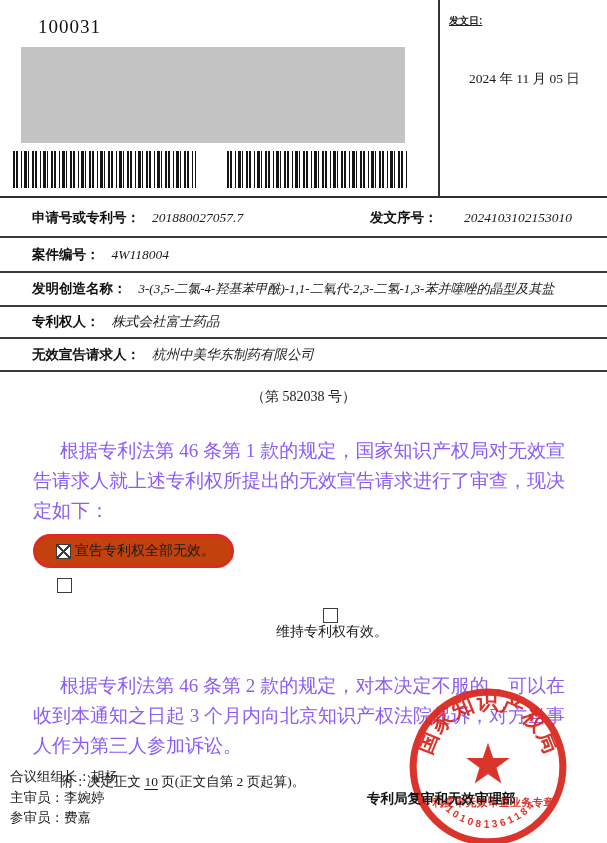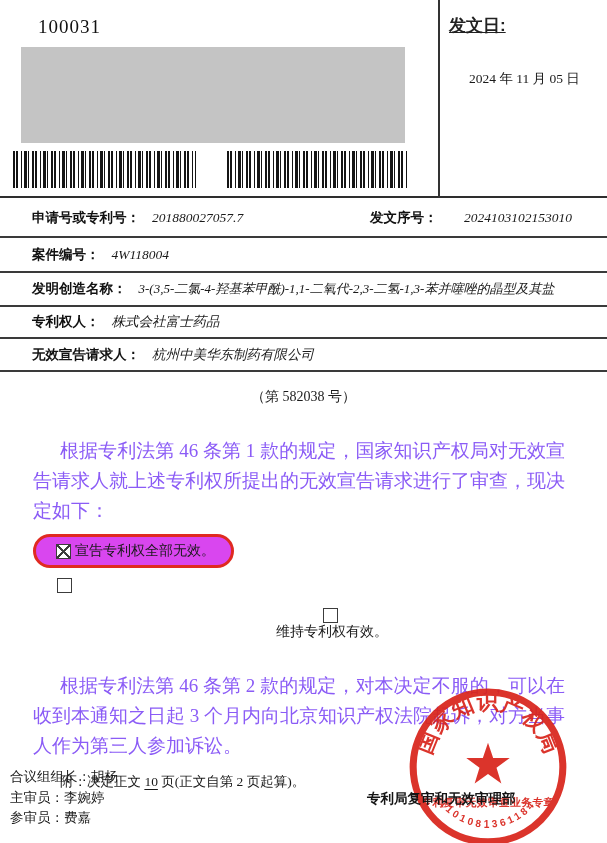--- a/index.html
+++ b/index.html
@@ -14,21 +14,21 @@
   .header { position:absolute; left:0; top:0; width:607px; height:198px; border-bottom:2px solid #2e2e2e; }
   .postal { position:absolute; left:38px; top:16px; font-size:19px; letter-spacing:1px; color:#111; }
   .redacted { position:absolute; left:21px; top:47px; width:384px; height:96px; background:#c4c4c4; }
   .barcode {
     position:absolute; top:151px; height:37px;
     background-image:repeating-linear-gradient(90deg,#141414 0 2px,#fff 2px 3px,#141414 3px 5px,#fff 5px 8px,#141414 8px 9px,#fff 9px 11px,#141414 11px 14px,#fff 14px 15px,#141414 15px 16px,#fff 16px 19px);
   }
   .barcode.b1 { left:13px; width:183px; }
   .barcode.b2 { left:227px; width:181px; }
   .vline { position:absolute; left:438px; top:0; height:198px; width:0; border-left:2px solid #333; }
-  .issue-label { position:absolute; left:449px; top:14px; font-size:17px; font-family:"Liberation Sans",sans-serif; font-weight:bold; color:#222;text-decoration:underline; }
+  .issue-label { position:absolute; left:449px; top:14px; font-size:10px; font-family:"Liberation Sans",sans-serif; font-weight:bold; color:#222;text-decoration:underline; }
   .issue-date  { position:absolute; left:469px; top:70px; font-size:13.5px; color:#1a1a1a; }
   
   .rows { position:absolute; left:0; top:200px; width:607px; font-size:13.5px; }
   .row { position:relative; display:flex; align-items:center; padding-left:32px; border-bottom:2px solid #3a3a3a; }
   .row.r1{height:38px;} .row.r2{height:35px;} .row.r3{height:34px;} .row.r4{height:32px;} .row.r5{height:33px;}
   .flabel { font-family:"Liberation Sans",sans-serif; font-weight:bold; color:#111; white-space:nowrap; }
   .fvalue { margin-left:12px; color:#1a1a1a; white-space:nowrap;font-style:italic; }
   .pair2 { position:absolute; left:370px; top:0; height:100%; display:flex; align-items:center; }
   .pair2 .fvalue { position:absolute; left:86px; margin-left:8px; }
   .row.r3 .fvalue { font-size:13px; letter-spacing:0; }
@@ -43,21 +43,21 @@
     flex:0 0 auto; width:15px; height:15px; margin-right:4px;
     border:1.5px solid #3c3c3c; background:#fff;
   }
   .cbx.checked {
     background-image:
       linear-gradient(45deg,  transparent 44%, #3c3c3c 44% 56%, transparent 56%),
       linear-gradient(-45deg, transparent 44%, #3c3c3c 44% 56%, transparent 56%);
   }
   .opt-highlight {
     display:inline-block; border:3.5px solid #e02a21; border-radius:17px;
-    padding:5px 16px 5px 20px; background:#d946ef;
+    padding:5px 16px 5px 20px; background:#c2410c;
   }
   .opt.row2 { margin:10px 0 0 24px; }
   .opt.row3 { margin:15px 0 0 24px;flex-direction:column; }
   .attach { margin:6px 42px 0 33px; text-indent:27px; line-height:30px; font-size:13.5px; color:#1a1a1a; }
   .attach .pages { text-decoration:underline; text-underline-offset:3px; }
   
   .signatures { position:absolute; left:10px; top:767px; font-size:13.5px; line-height:20.5px; color:#1a1a1a; z-index:3; }
   .dept { position:absolute; left:367px; top:790px; font-size:13.5px; font-family:"Liberation Sans",sans-serif; font-weight:bold; color:#141414; z-index:3; white-space:nowrap; }
   .stamp { position:absolute; left:399px; top:678px; width:178px; height:178px; z-index:2; opacity:0.93; }
   .stamp text { font-family:"Liberation Sans",sans-serif; font-weight:bold; fill:#d9251c; }

